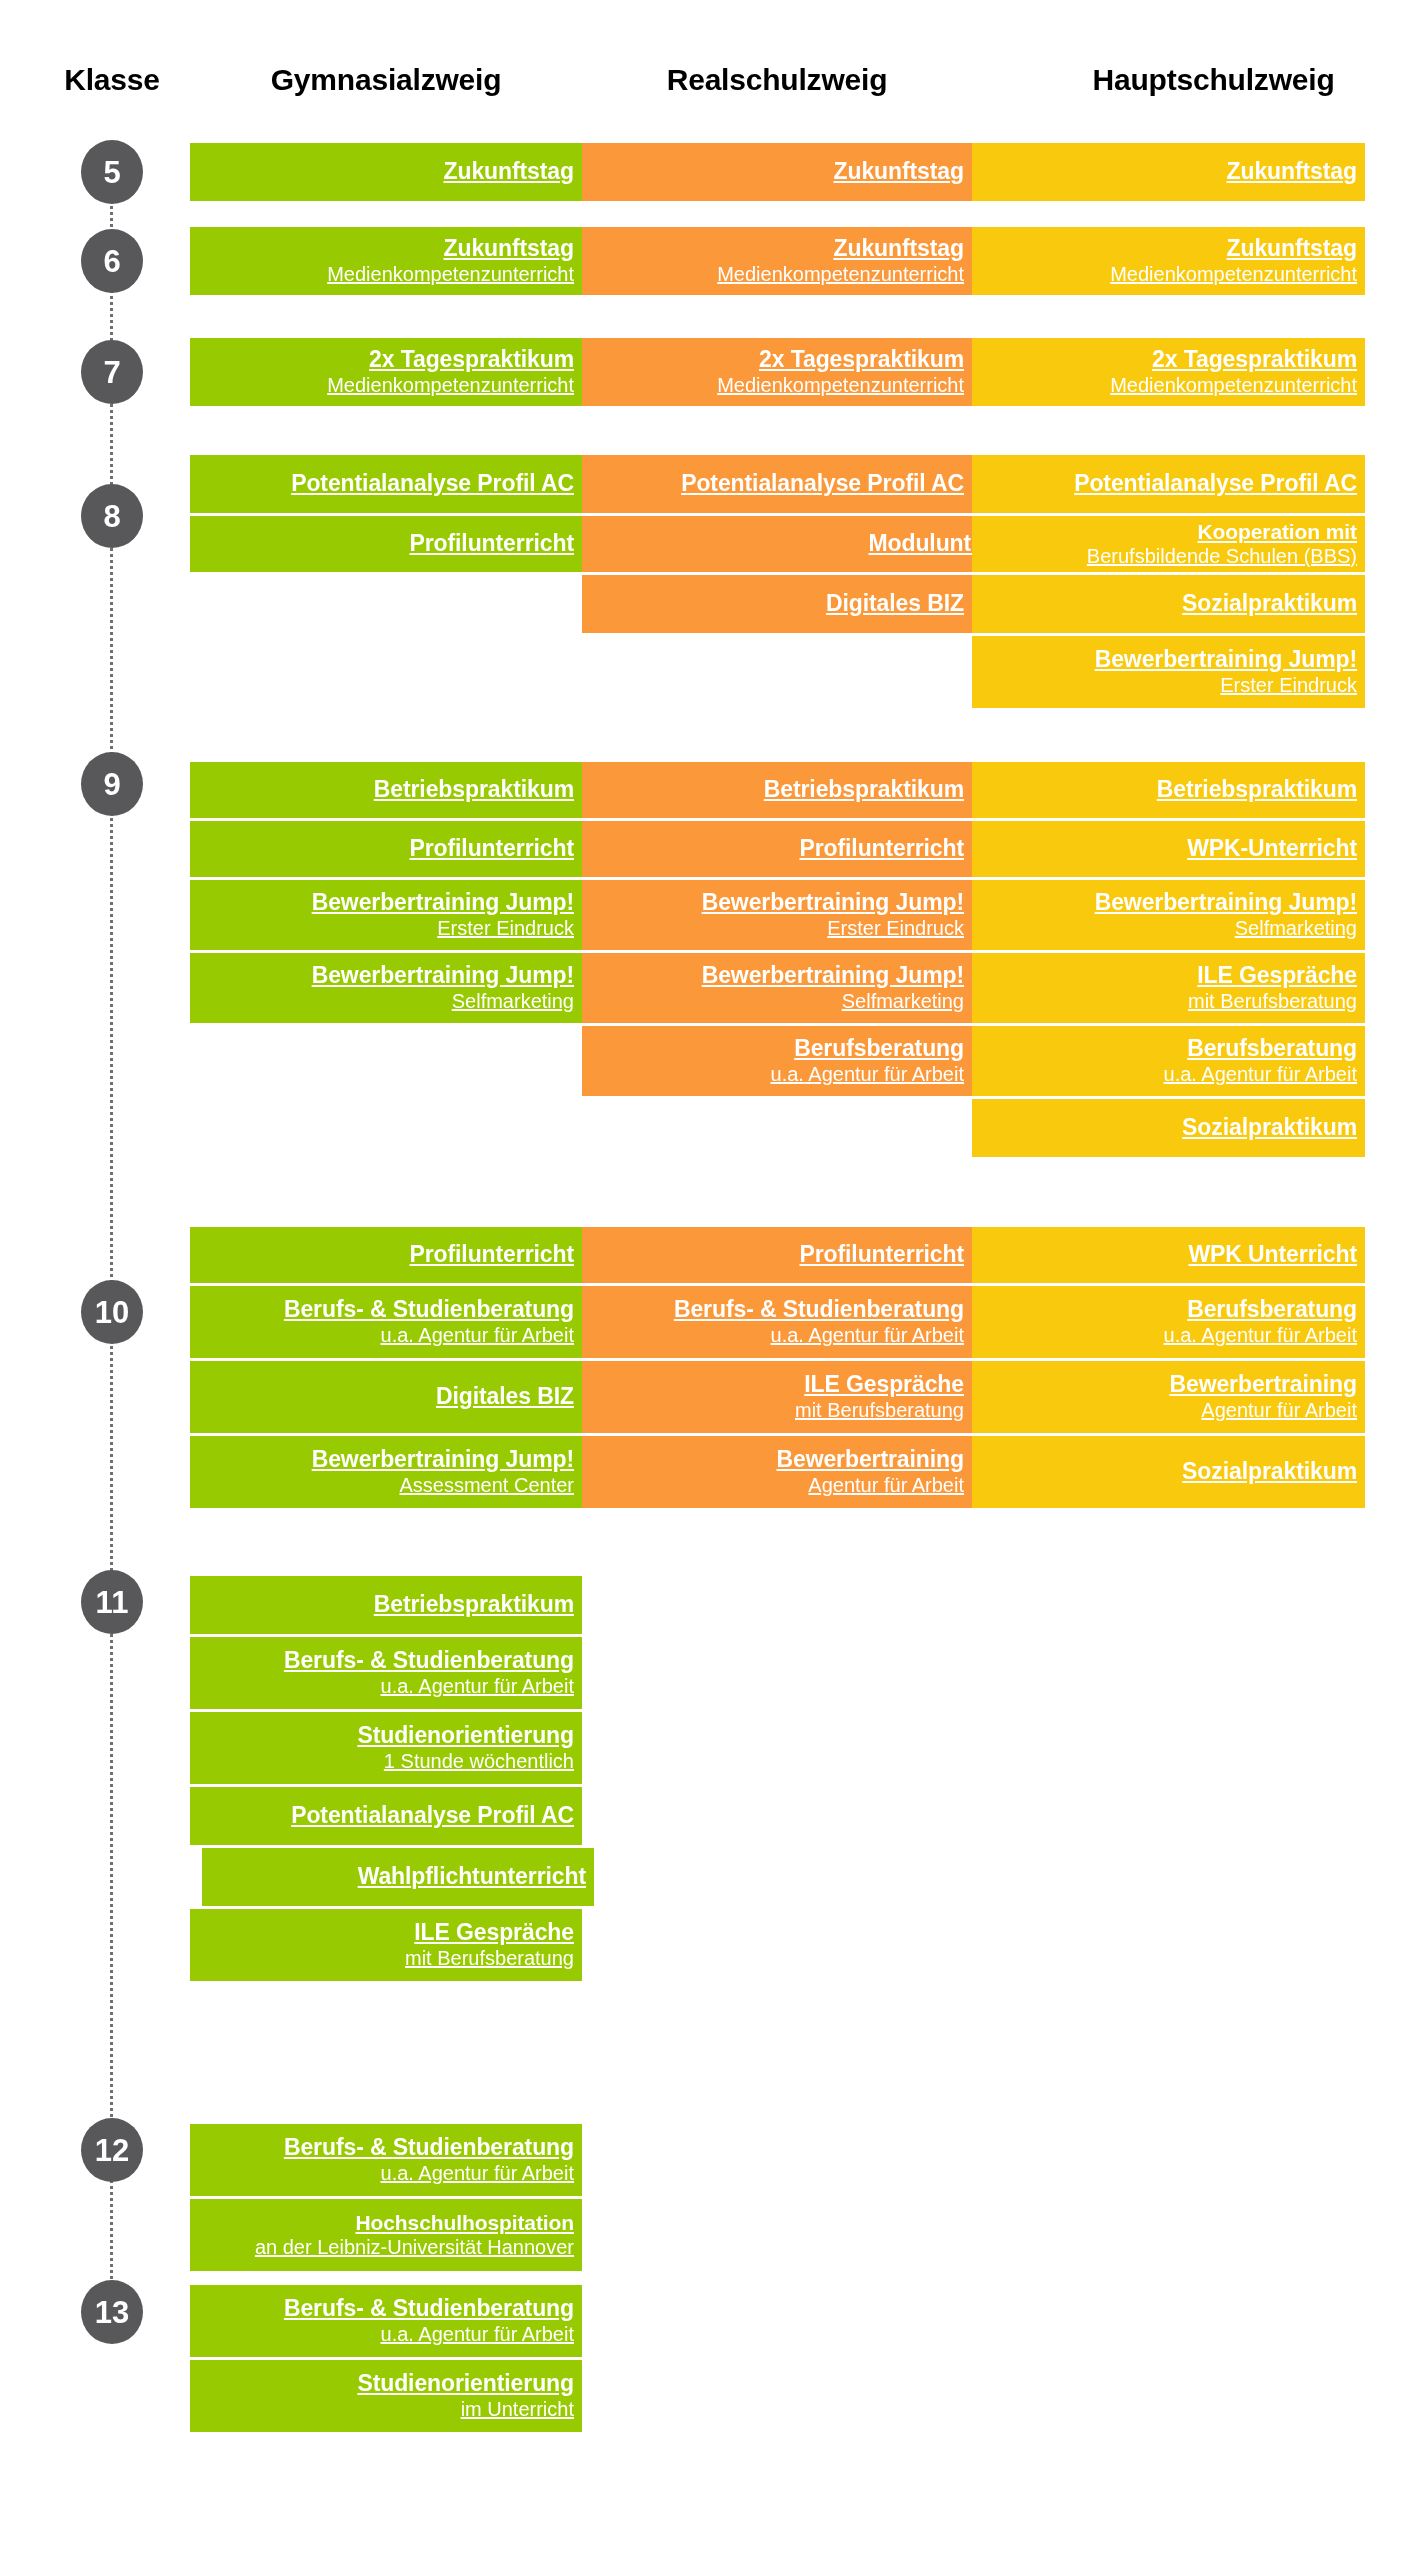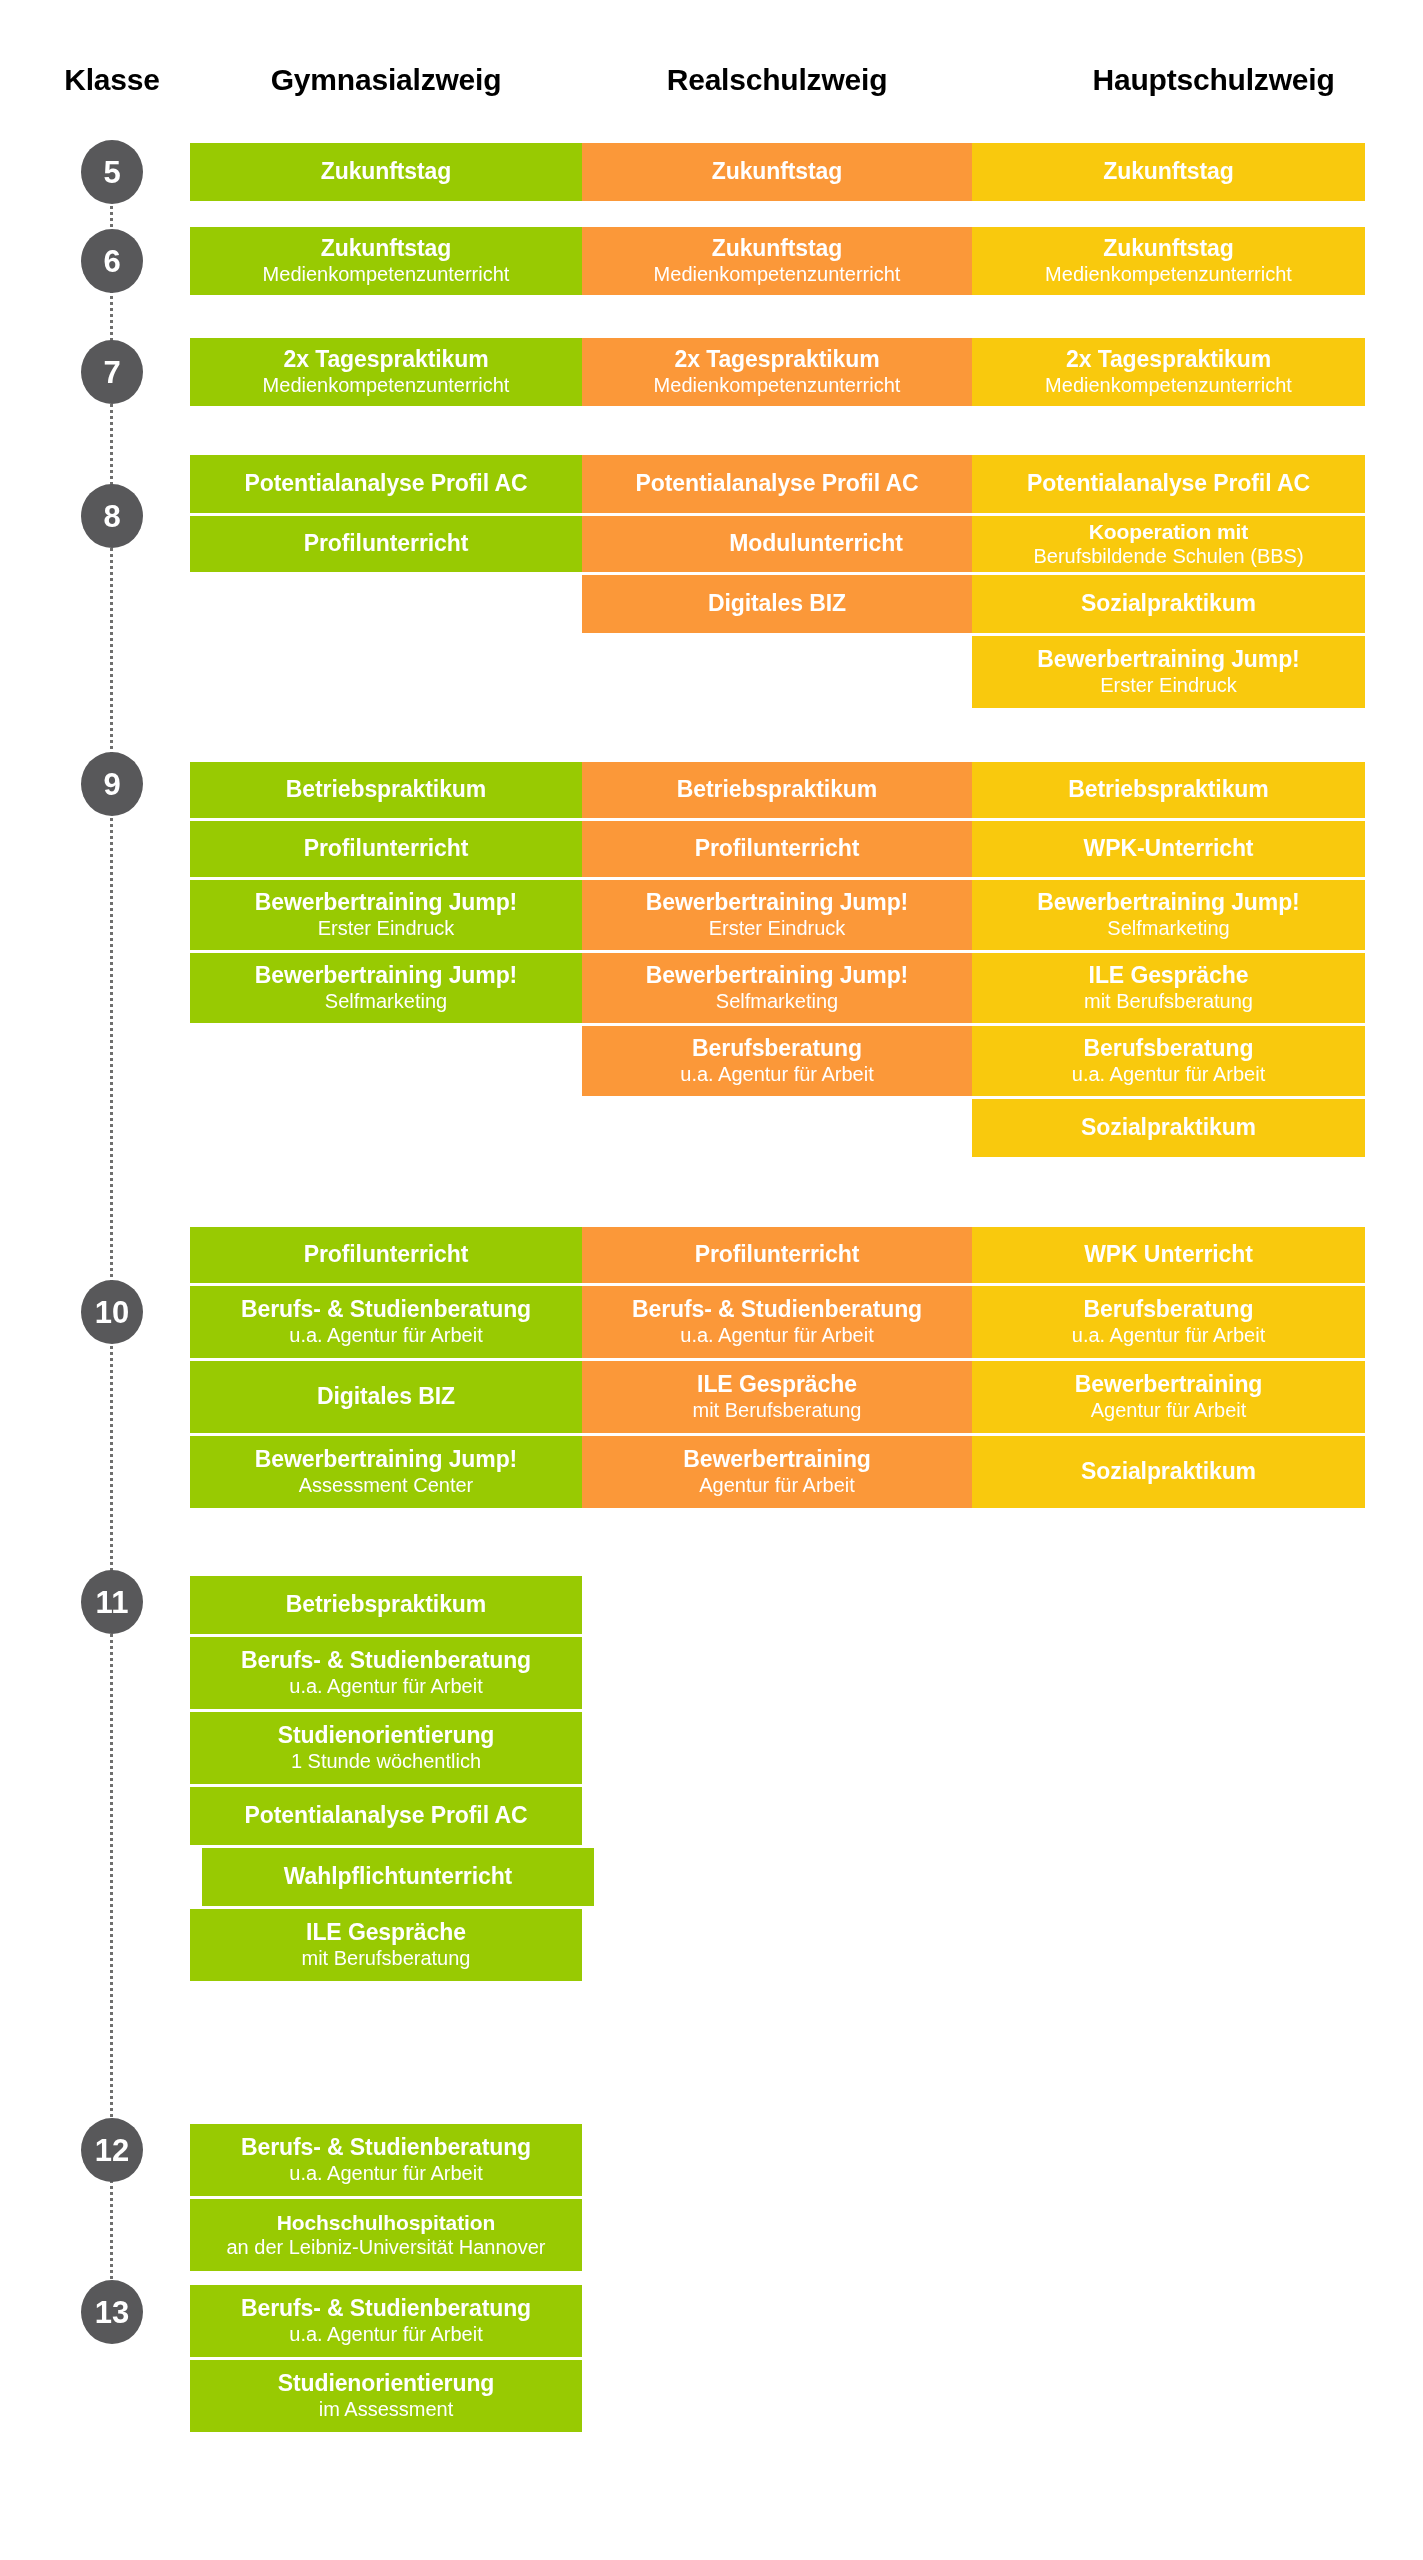--- a/index.html
+++ b/index.html
@@ -24,22 +24,22 @@
         border-left:3px dotted #6f6f6e;}
 
   
   .grade{position:absolute;width:62px;height:64px;border-radius:50%;
          background:#58585a;color:#ffffff;font-size:31px;font-weight:bold;
          display:flex;align-items:center;justify-content:center;
          line-height:1;z-index:3;box-sizing:border-box;}
 
   
   .bar{position:absolute;box-sizing:border-box;
-       display:flex;flex-direction:column;align-items:center;justify-content:center;
-       color:#ffffff;text-align:center;padding:2px 8px;overflow:hidden;}
+       display:flex;flex-direction:column;align-items:flex-end;justify-content:center;
+       color:#ffffff;text-align:center;padding:2px 8px;overflow:hidden;text-decoration:underline;}
   .bar .t1{font-size:23px;font-weight:bold;line-height:1.12;letter-spacing:-0.1px;
            white-space:nowrap;}
   .bar .t1.small{font-size:21px;}
   .bar .t2{font-size:20px;font-weight:normal;line-height:1.15;margin-top:2px;
            white-space:nowrap;}
   .bar.green {background:#98ca02;}
   .bar.orange{background:#fb9839;}
   .bar.yellow{background:#f9c90d;}
 </style>
 </head>
@@ -252,15 +252,15 @@
     <div class="bar green" style="left: 190px; top: 2199px; width: 392px; height: 72px;">
       <div class="t1 small">Hochschulhospitation</div>
       <div class="t2">an der Leibniz-Universität Hannover</div>
     </div>
     <div class="bar green" style="left: 190px; top: 2285px; width: 392px; height: 72px;">
       <div class="t1">Berufs- &amp; Studienberatung</div>
       <div class="t2">u.a. Agentur für Arbeit</div>
     </div>
     <div class="bar green" style="left: 190px; top: 2360px; width: 392px; height: 72px;">
       <div class="t1">Studienorientierung</div>
-      <div class="t2">im Assessment</div>
+      <div class="t2">im Unterricht</div>
     </div>
   </div>
 
 </body></html>

